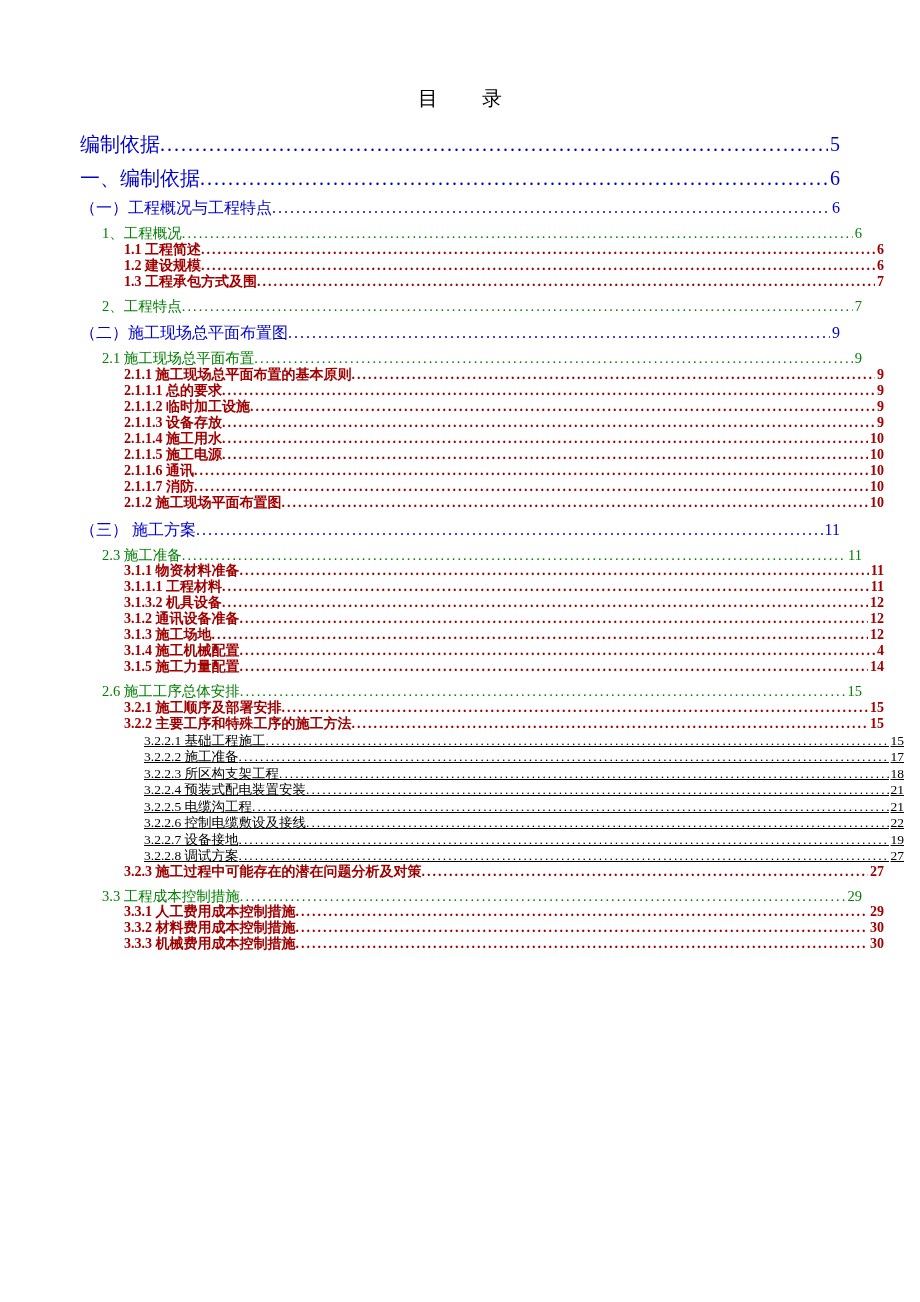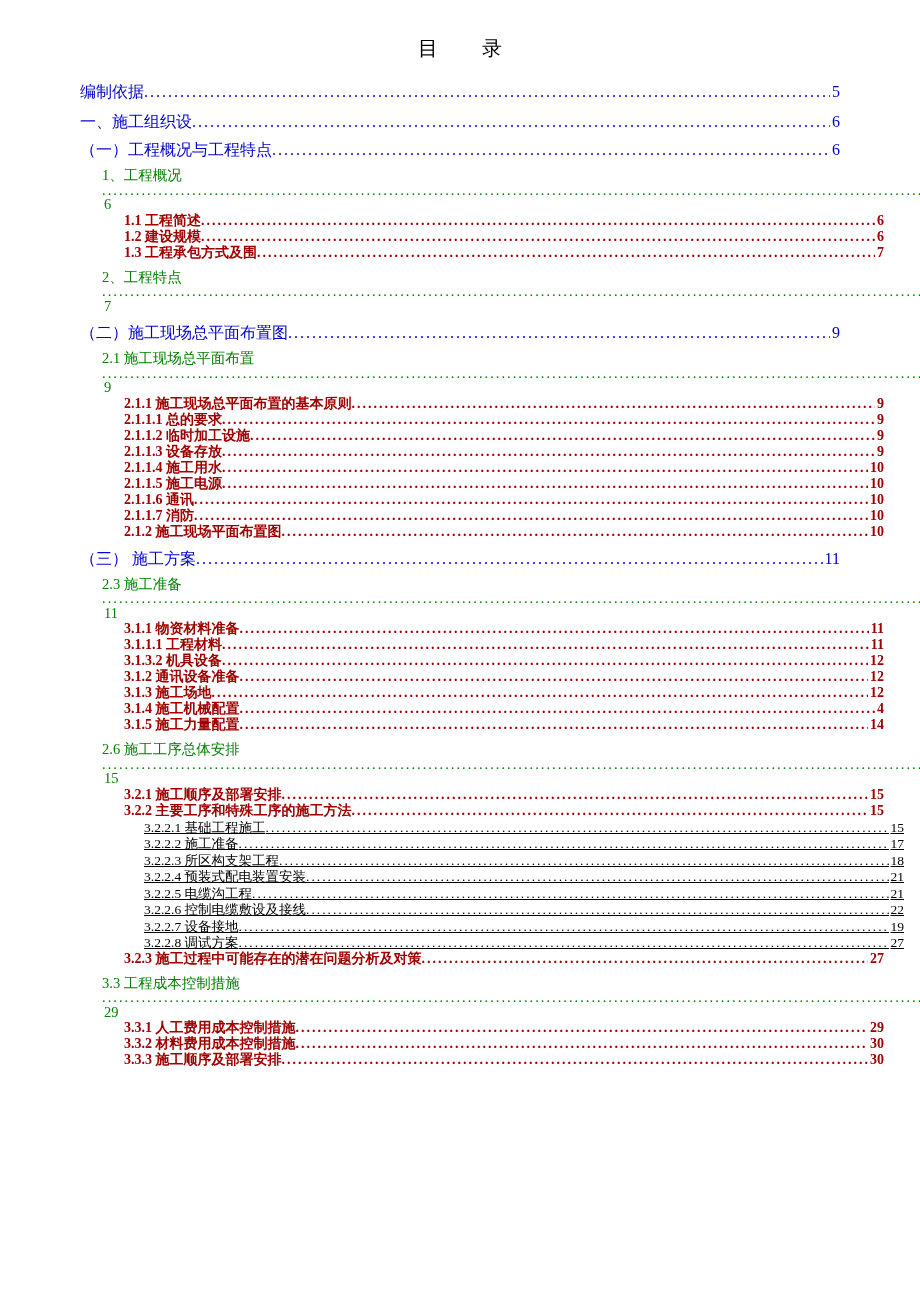--- a/index.html
+++ b/index.html
@@ -3,21 +3,21 @@
 <meta charset="utf-8">
 <style>
   body {
     margin: 0;
     padding: 0;
     background: #fff;
     font-family: "SimSun", "宋体", serif;
     width: 920px;
   }
   .page {
-    padding: 35px 80px 60px 80px;
+    padding: 85px 80px 60px 80px;
   }
   .toc-title {
     text-align: center;
     font-size: 20px;
     font-family: "SimSun", "宋体", serif;
     letter-spacing: 0;
     margin-bottom: 22px;
     color: #000;
   }
   .toc-title .gap {
@@ -38,23 +38,23 @@
     flex: 1 1 auto;
     overflow: hidden;
     letter-spacing: 2px;
     min-width: 4px;
   }
   .toc-page {
     flex: 0 0 auto;
     padding-left: 2px;
   }
   
-  .lvl-h1 { font-size: 16px; color: #0000cc; margin-top: 14px; margin-bottom: 6px; padding-left: 0; font-family: "SimSun","宋体",serif; }
+  .lvl-h1 { font-size: 20px; color: #0000cc; margin-top: 14px; margin-bottom: 6px; padding-left: 0; font-family: "SimSun","宋体",serif; }
   .lvl-h2 { font-size: 16px; color: #0000cc; margin-top: 12px; margin-bottom: 4px; padding-left: 0; }
-  .lvl-h3 { font-size: 14.5px; color: #007f00; margin-top: 10px; margin-bottom: 2px; padding-left: 22px; flex-direction: column; }
+  .lvl-h3 { font-size: 14.5px; color: #007f00; margin-top: 10px; margin-bottom: 2px; padding-left: 22px; }
   .lvl-h4 { font-size: 14px;   color: #a00000; margin-top: 2px; margin-bottom: 0; padding-left: 44px; font-weight: bold; }
   .lvl-h5 { font-size: 13.5px; color: #000000; margin-top: 3px; margin-bottom: 0; padding-left: 64px; font-family: "SimSun","宋体",serif; text-decoration: underline; }
 
   .lvl-h1 .toc-leader, .lvl-h1 .toc-page { color:#0000cc; }
   .lvl-h2 .toc-leader, .lvl-h2 .toc-page { color:#0000cc; }
   .lvl-h3 .toc-leader, .lvl-h3 .toc-page { color:#007f00; }
   .lvl-h4 .toc-leader, .lvl-h4 .toc-page { color:#a00000; }
   .lvl-h5 .toc-leader, .lvl-h5 .toc-page { color:#000000; }
 </style>
 </head>
@@ -66,21 +66,21 @@
     <span>目</span><span class="gap"></span><span>录</span>
   </div>
 
   <div id="toc-list">
       <div class="toc-row lvl-h1">
         <span class="toc-label">编制依据</span>
         <span class="toc-leader">..........................................................................................................................................................................................</span>
         <span class="toc-page">5</span>
       </div>
       <div class="toc-row lvl-h1">
-        <span class="toc-label">一、施工组织设</span>
+        <span class="toc-label">一、编制依据</span>
         <span class="toc-leader">..........................................................................................................................................................................................</span>
         <span class="toc-page">6</span>
       </div>
       <div class="toc-row lvl-h2">
         <span class="toc-label">（一）工程概况与工程特点</span>
         <span class="toc-leader">..........................................................................................................................................................................................</span>
         <span class="toc-page">6</span>
       </div>
       <div class="toc-row lvl-h3">
         <span class="toc-label">1、工程概况</span>
@@ -276,19 +276,19 @@
         <span class="toc-label">3.3.1 人工费用成本控制措施</span>
         <span class="toc-leader">..........................................................................................................................................................................................</span>
         <span class="toc-page">29</span>
       </div>
       <div class="toc-row lvl-h4">
         <span class="toc-label">3.3.2 材料费用成本控制措施</span>
         <span class="toc-leader">..........................................................................................................................................................................................</span>
         <span class="toc-page">30</span>
       </div>
       <div class="toc-row lvl-h4">
-        <span class="toc-label">3.3.3 施工顺序及部署安排</span>
+        <span class="toc-label">3.3.3 机械费用成本控制措施</span>
         <span class="toc-leader">..........................................................................................................................................................................................</span>
         <span class="toc-page">30</span>
       </div>
     </div>
 
 </div>
 
 </body></html>

